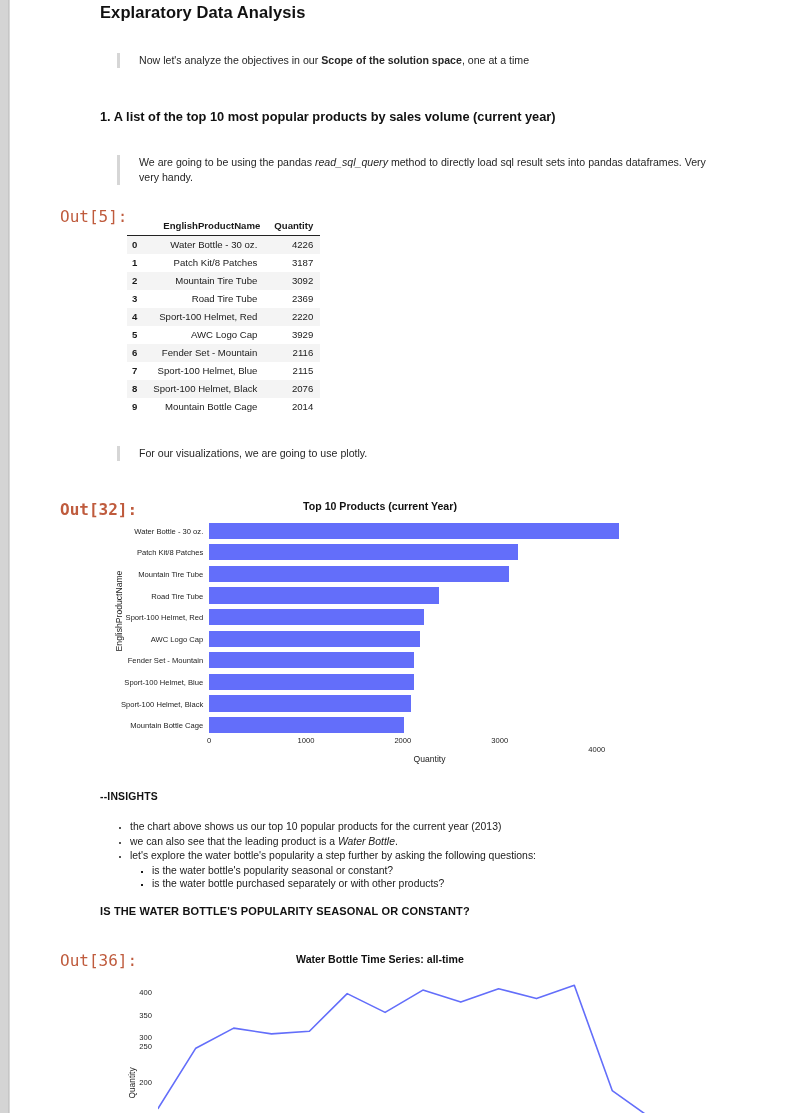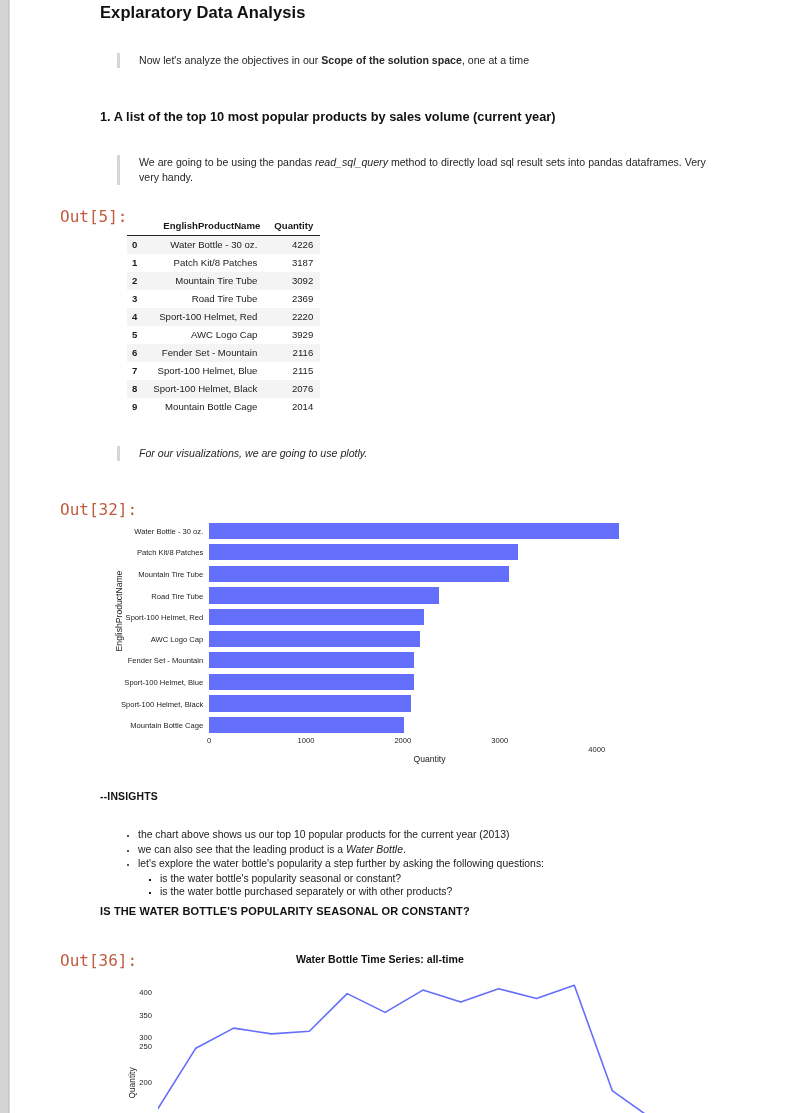--- a/index.html
+++ b/index.html
@@ -37,49 +37,49 @@
   }
   .quote {
     position:absolute; padding-left:19px;
     border-left:3px solid #d6d6d6;
     color:#262626; font-size:10.6px; line-height:15px;
   }
   .quote b { font-weight:bold; }
   .quote i { font-style:italic; }
   #quote-1 { left:107px; top:53px; width:560px; }
   #quote-2 { left:107px; top:155px; width:610px; }
-  #quote-3 { left:107px; top:446px; width:480px;font-style:italic; }
+  #quote-3 { left:107px; top:446px; width:480px; }
 
   
   #insights-title {
     position:absolute; left:90px; top:791px;
     font-size:10.4px; font-weight:bold; color:#111; letter-spacing:.2px;
   }
   #insights-list { position:absolute; left:90px; top:812px; width:560px; }
   #insights-list ul {
-    margin:16px; padding-left:22px; list-style-type:disc;
+    margin:8px; padding-left:22px; list-style-type:disc;
   }
   #insights-list > ul > li {
     font-size:10.4px; line-height:13.6px; color:#1a1a1a; margin:0 0 1px 0;
   }
   #insights-list ul ul {
     margin:1px 0 0 0; padding-left:22px; list-style-type:square;
   }
   #insights-list ul ul li { font-size:10.4px; line-height:13.6px; }
   #insights-list i { font-style:italic; }
   #insights-list ::marker { font-size:8px; }
 
   
   .out-prompt {
     position:absolute;
     font-family:"DejaVu Sans Mono","Liberation Mono",monospace;
     font-size:16px; color:#bf5b3d; white-space:pre;
   }
   #prompt-5  { left:50px; top:207px; }
-  #prompt-32 { left:50px; top:500px; }
+  #prompt-32 { left:50px; top:500px;font-weight:bold; }
   #prompt-36 { left:50px; top:951px; }
 
   
   #df-table {
     position:absolute; left:117px; top:217px;
     border-collapse:collapse; font-size:9.6px; color:#1a1a1a;
   }
   #df-table th, #df-table td {
     padding:3px 7px; line-height:12px; white-space:nowrap;
   }
@@ -236,20 +236,21 @@
           <td>2014</td>
         </tr>
       </tbody>
   </table>
 
   <div class="quote" id="quote-3">For our visualizations, we are going to use plotly.</div>
 
   <div class="out-prompt" id="prompt-32">Out[32]:</div>
 
   <div id="bar-chart">
+    <div id="bar-title">Top 10 Products (current Year)</div>
     <div id="bar-ylabel">EnglishProductName</div>
     <div id="bar-plot">
         <div class="bar-row" style="top: 0px; height: 21.6px;">
           <div class="bar-cat">Water Bottle - 30 oz.</div>
           <div class="bar-rect" title="Water Bottle - 30 oz.: 4226" style="width: 409.597px; background: rgb(99, 110, 250);"></div>
         </div>
         <div class="bar-row" style="top: 21.6px; height: 21.6px;">
           <div class="bar-cat">Patch Kit/8 Patches</div>
           <div class="bar-rect" title="Patch Kit/8 Patches: 3187" style="width: 308.894px; background: rgb(99, 110, 250);"></div>
         </div>

